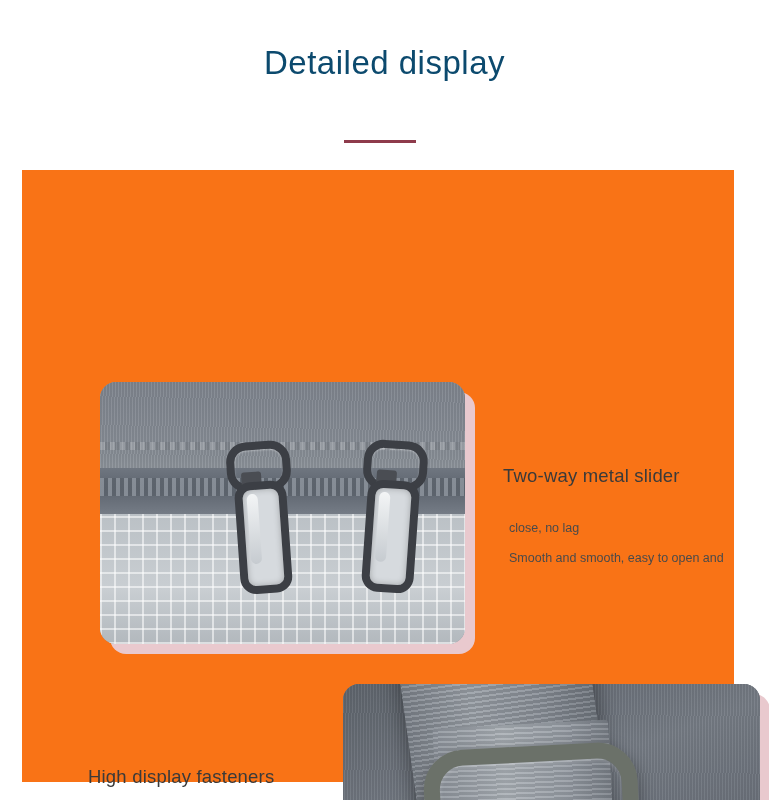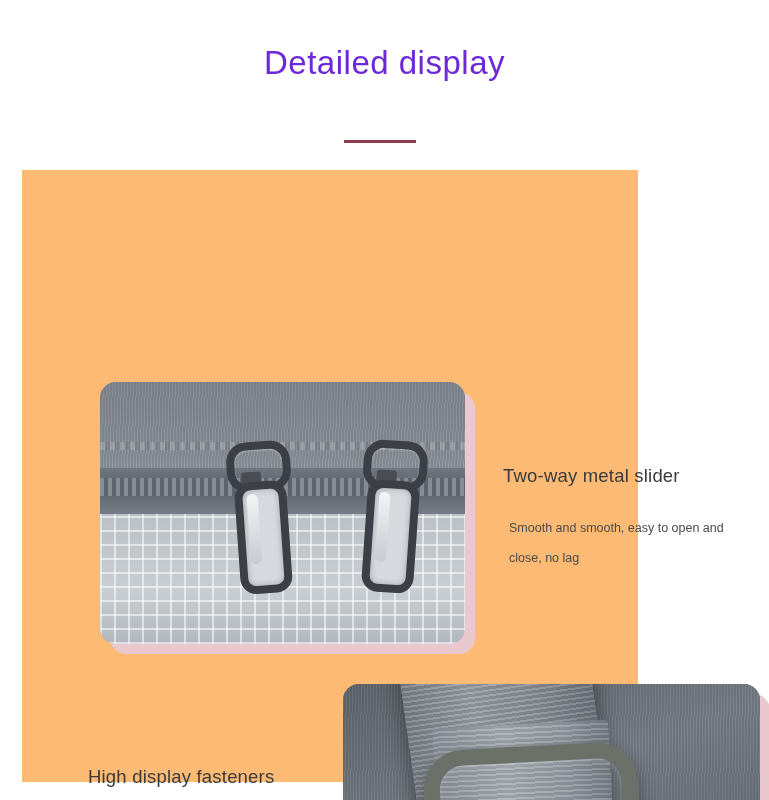--- a/index.html
+++ b/index.html
@@ -23,40 +23,40 @@
     position: relative;
   }
   .page-title {
     position: absolute;
     top: 44px;
     left: 0;
     width: 769px;
     text-align: center;
     font-size: 33px;
     font-weight: 400;
-    color: #6d28d9;
+    color: #0c4a6e;
     letter-spacing: 0.5px;
   }
   .title-rule {
     position: absolute;
     top: 140px;
     left: 344px;
     width: 72px;
     height: 3px;
     background: #8e3b4b;
   }
 
   
   .panel {
     position: absolute;
     top: 170px;
     left: 22px;
-    width: 616px;
+    width: 712px;
     height: 612px;
-    background: #fdba74;
+    background: #f97316;
   }
 
   
   .photo-a-shadow {
     position: absolute;
     top: 222px;
     left: 88px;
     width: 365px;
     height: 262px;
     background: #e9c9ce;
@@ -275,22 +275,22 @@
     <div class="pull pull-right">
       <div class="ring"></div>
       <div class="neck"></div>
       <div class="body"></div>
       <div class="shine"></div>
     </div>
   </div>
 
   <div class="text-a">
     <p class="heading nonsel">Two-way metal slider</p>
+    <p class="body-line nonsel">close, no lag</p>
     <p class="body-line nonsel">Smooth and smooth, easy to open and</p>
-    <p class="body-line nonsel">close, no lag</p>
   </div>
 
   <div class="text-b">
     <p class="heading nonsel">High display fasteners</p>
 
   </div>
 
   <div class="photo-b-shadow"></div>
   <div class="photo-b">
     <div class="pb-bg"></div>

